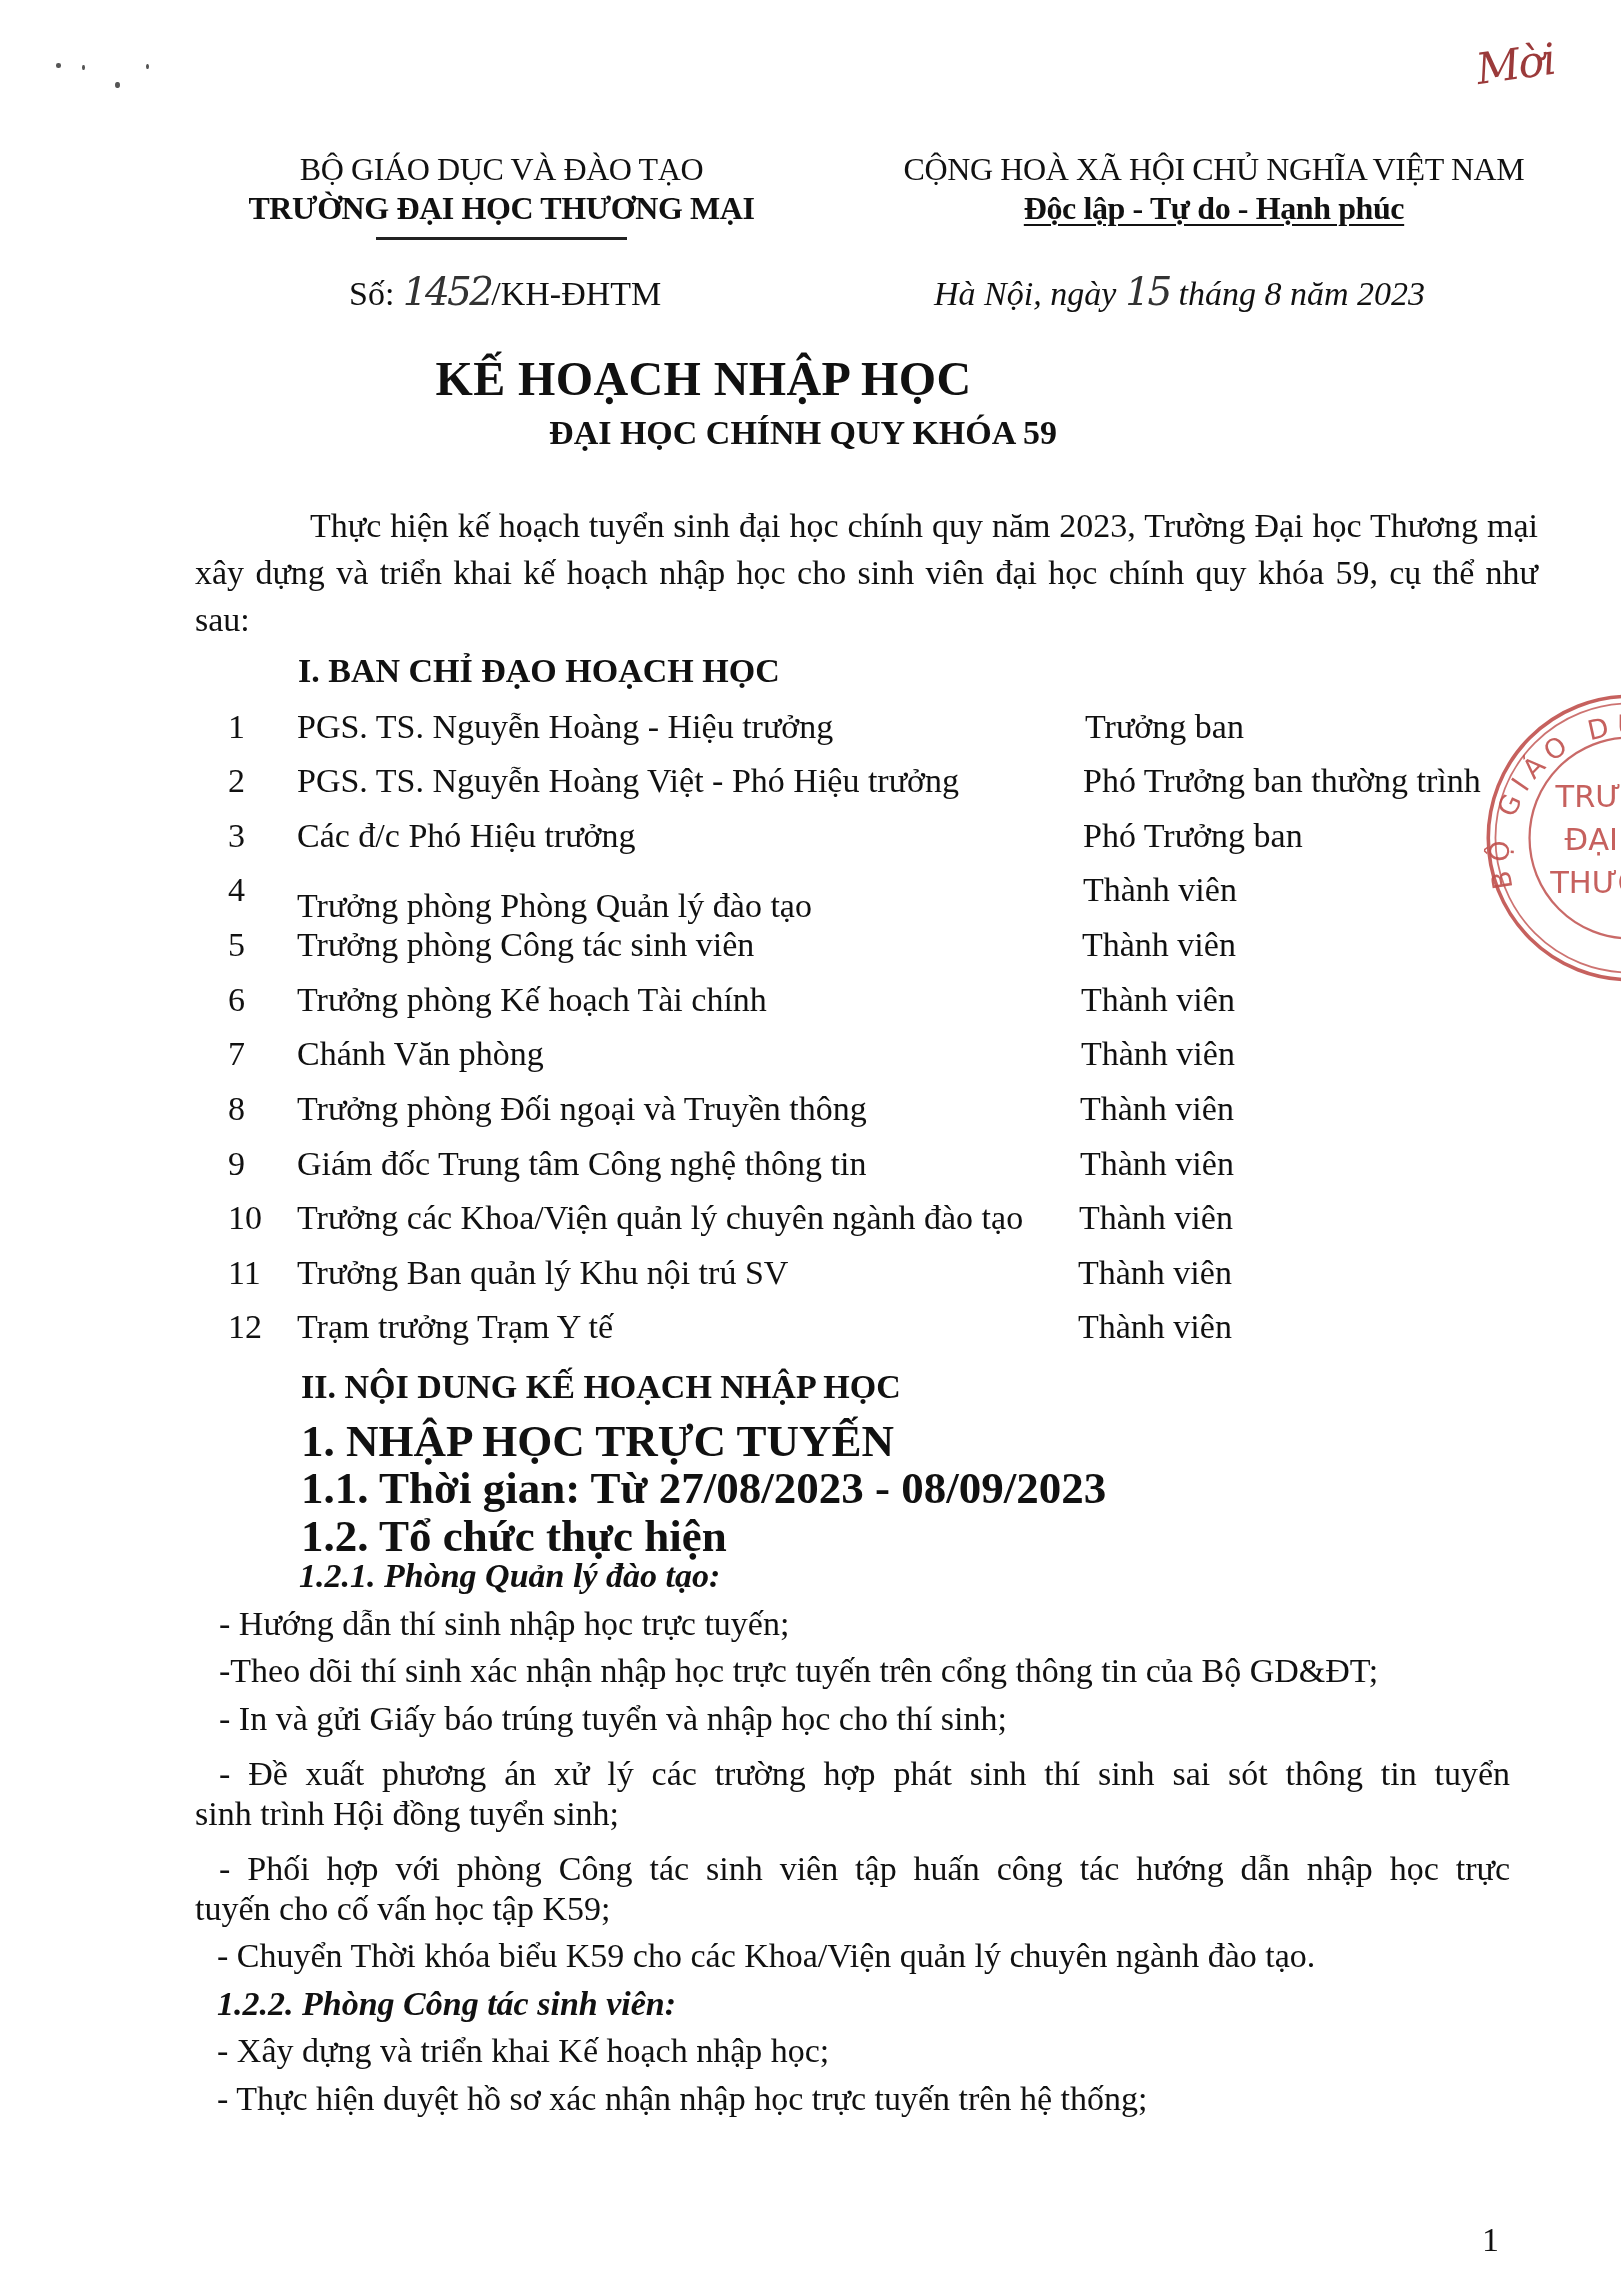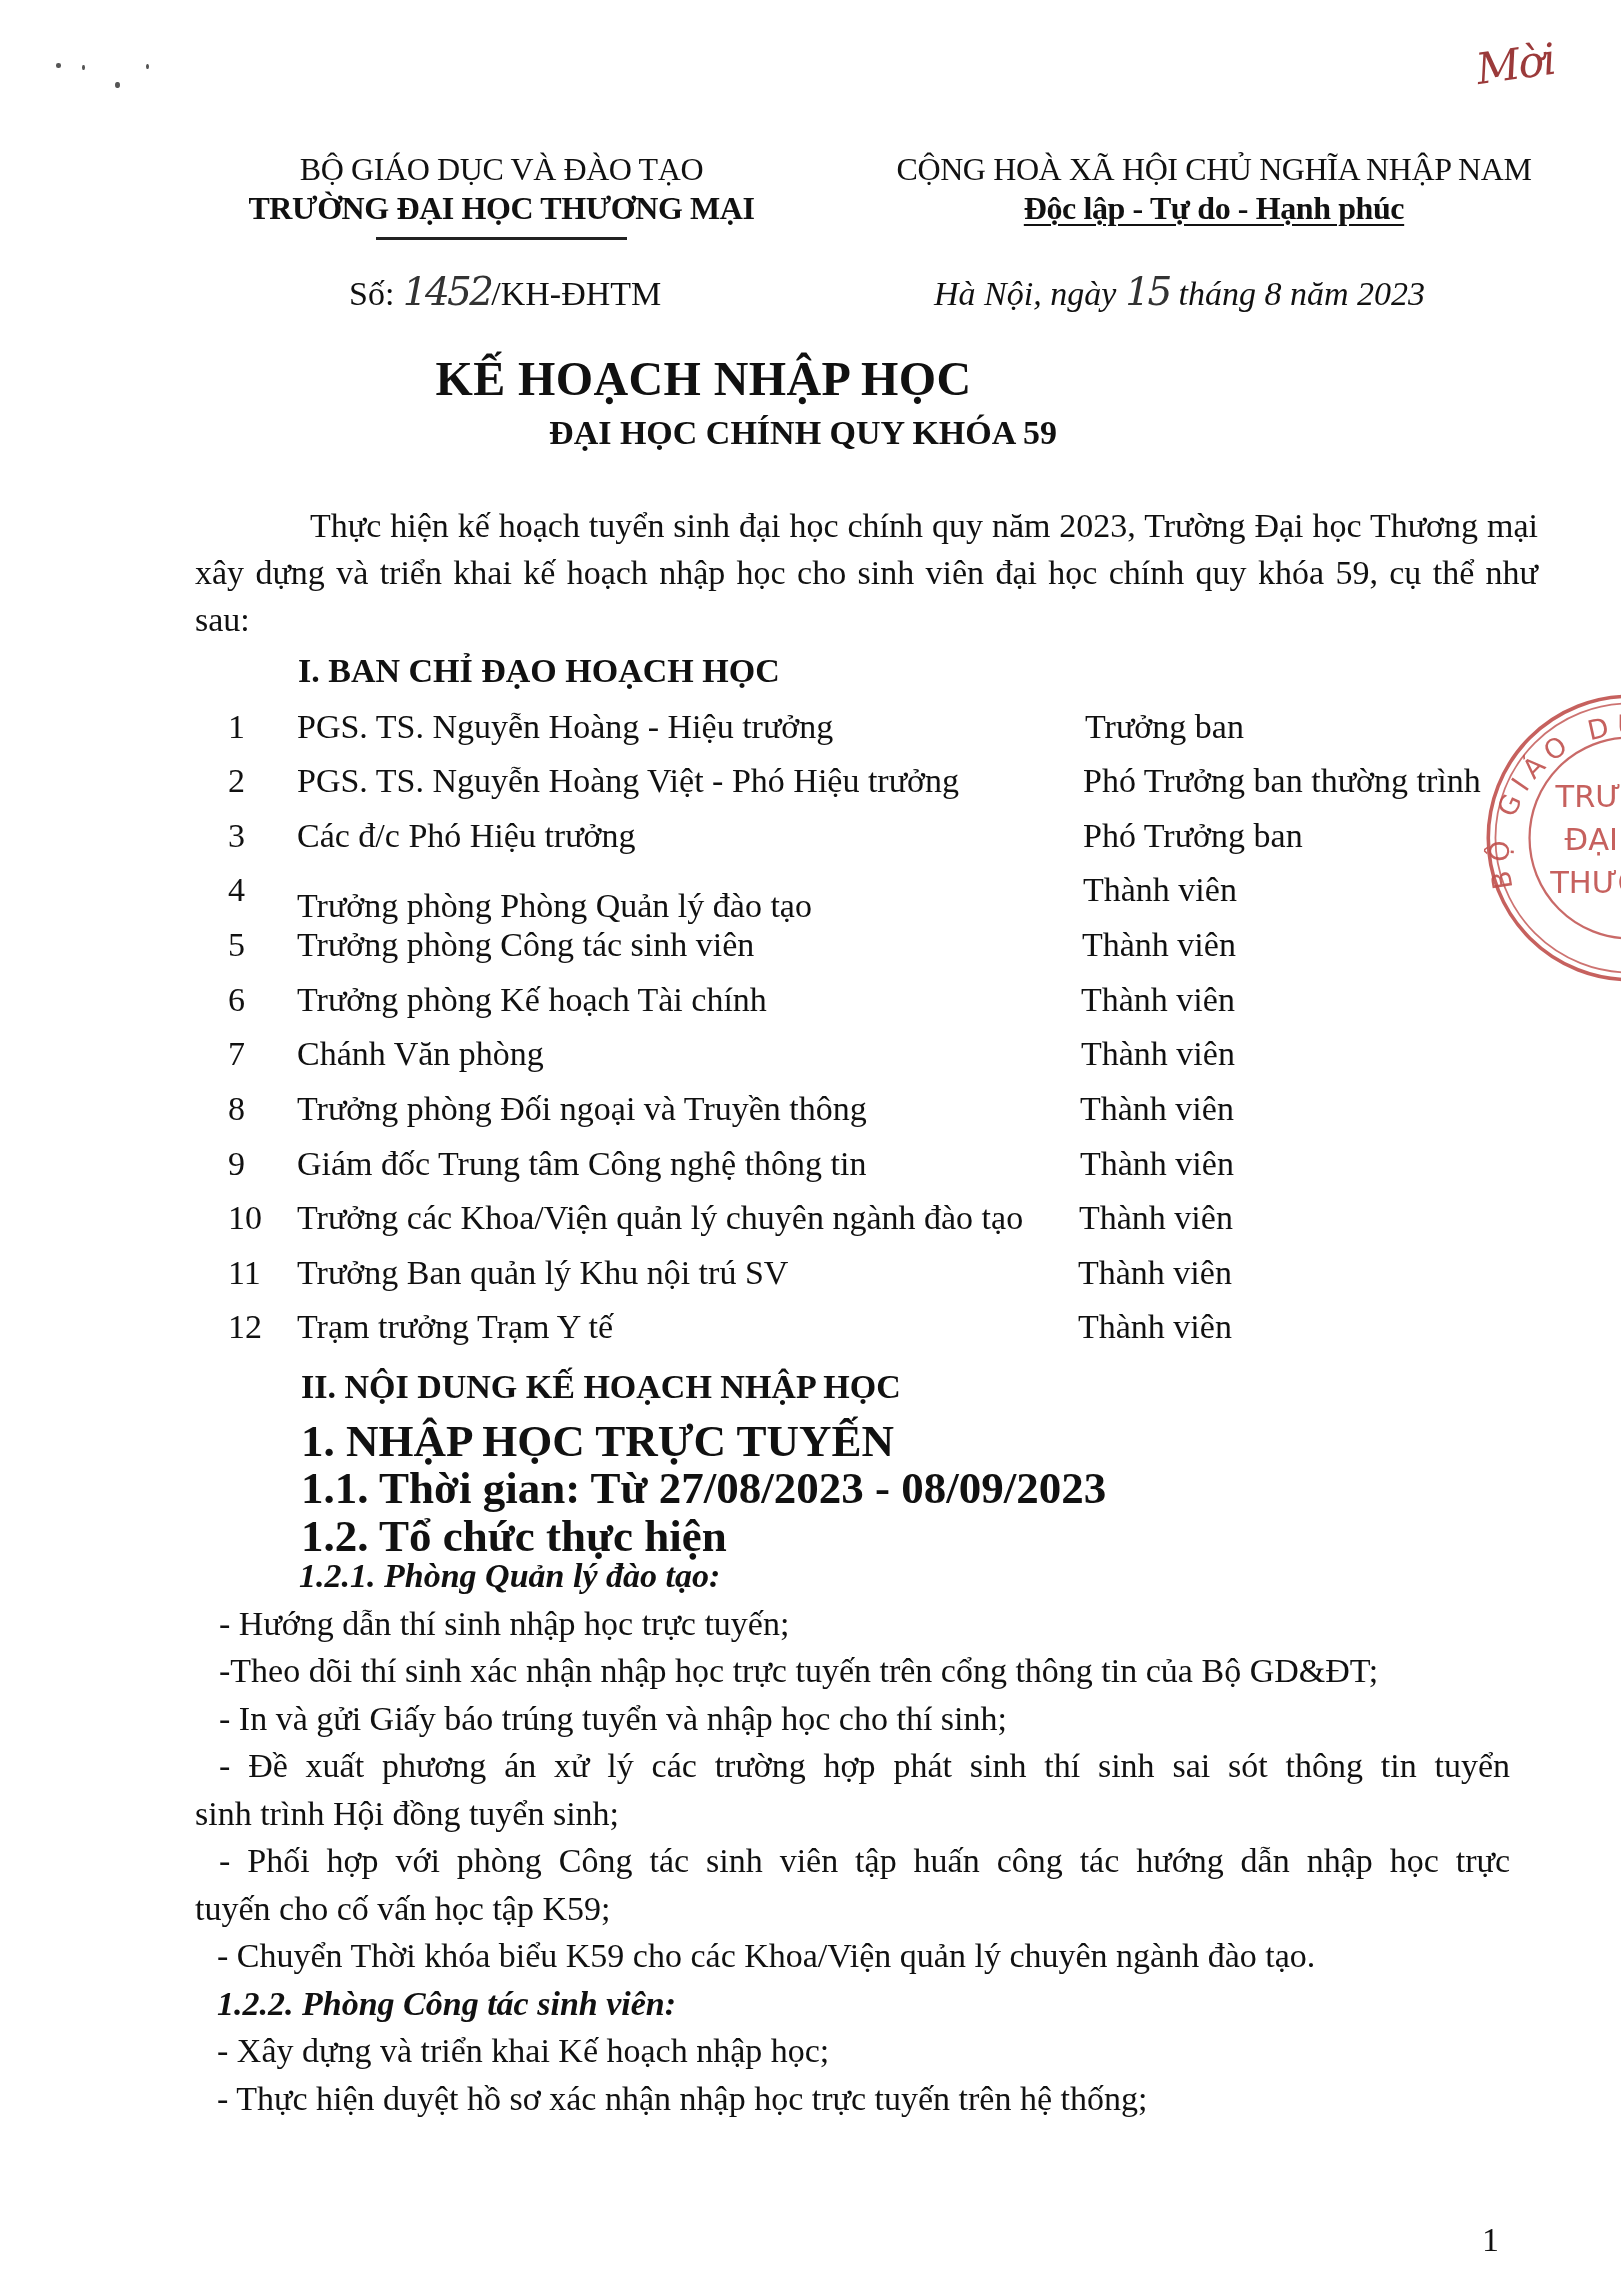--- a/index.html
+++ b/index.html
@@ -51,21 +51,21 @@
 
     .sec-heading { position: absolute; font-size: 34px; font-weight: bold; }
     .sec-sub { position: absolute; font-size: 45px; font-weight: bold; }
     .sec-italic { position: absolute; font-size: 34px; font-weight: bold; font-style: italic; }
 
     .member-num { position: absolute; left: 228px; width: 45px; font-size: 34px; }
     .member-name { position: absolute; left: 297px; font-size: 34px; }
     .member-role { position: absolute; font-size: 34px; }
 
     .bullet { position: absolute; font-size: 34px; }
-    .bullet.wrap { width: 1317px; text-align: justify; text-align-last: justify; }
+    .bullet.wrap { width: 1317px; text-align: justify; text-align-last: justify; margin-top: 8px; }
 
     .page-number { position: absolute; left: 1482px; top: 2221px; font-size: 34px; }
 
     
     .stamp { position: absolute; left: 1482px; top: 690px; width: 296px; height: 296px; }
   </style>
 </head>
 <body>
 
 <div class="page">
@@ -77,21 +77,21 @@
 
   <div class="handnote">Mời</div>
 
   <div class="hdr-left">
     <div class="hdr-line1">BỘ GIÁO DỤC VÀ ĐÀO TẠO</div>
     <div class="hdr-line2">TRƯỜNG ĐẠI HỌC THƯƠNG MẠI</div>
     <div class="hdr-rule"></div>
   </div>
 
   <div class="hdr-right">
-    <div class="hdr-line1">CỘNG HOÀ XÃ HỘI CHỦ NGHĨA NHẬP NAM</div>
+    <div class="hdr-line1">CỘNG HOÀ XÃ HỘI CHỦ NGHĨA VIỆT NAM</div>
     <div class="hdr-line2 underlined">Độc lập -  Tự do -  Hạnh phúc</div>
   </div>
 
   <div class="docnum abs"><span>Số: </span><span class="hand">1452</span><span>/KH-ĐHTM</span></div>
 
   <div class="docdate abs"><span>Hà Nội, ngày</span><span class="hand">15</span><span>tháng 8 năm 2023</span></div>
 
   <div class="title">KẾ HOẠCH NHẬP HỌC</div>
   <div class="subtitle">ĐẠI HỌC CHÍNH QUY KHÓA 59</div>
 

